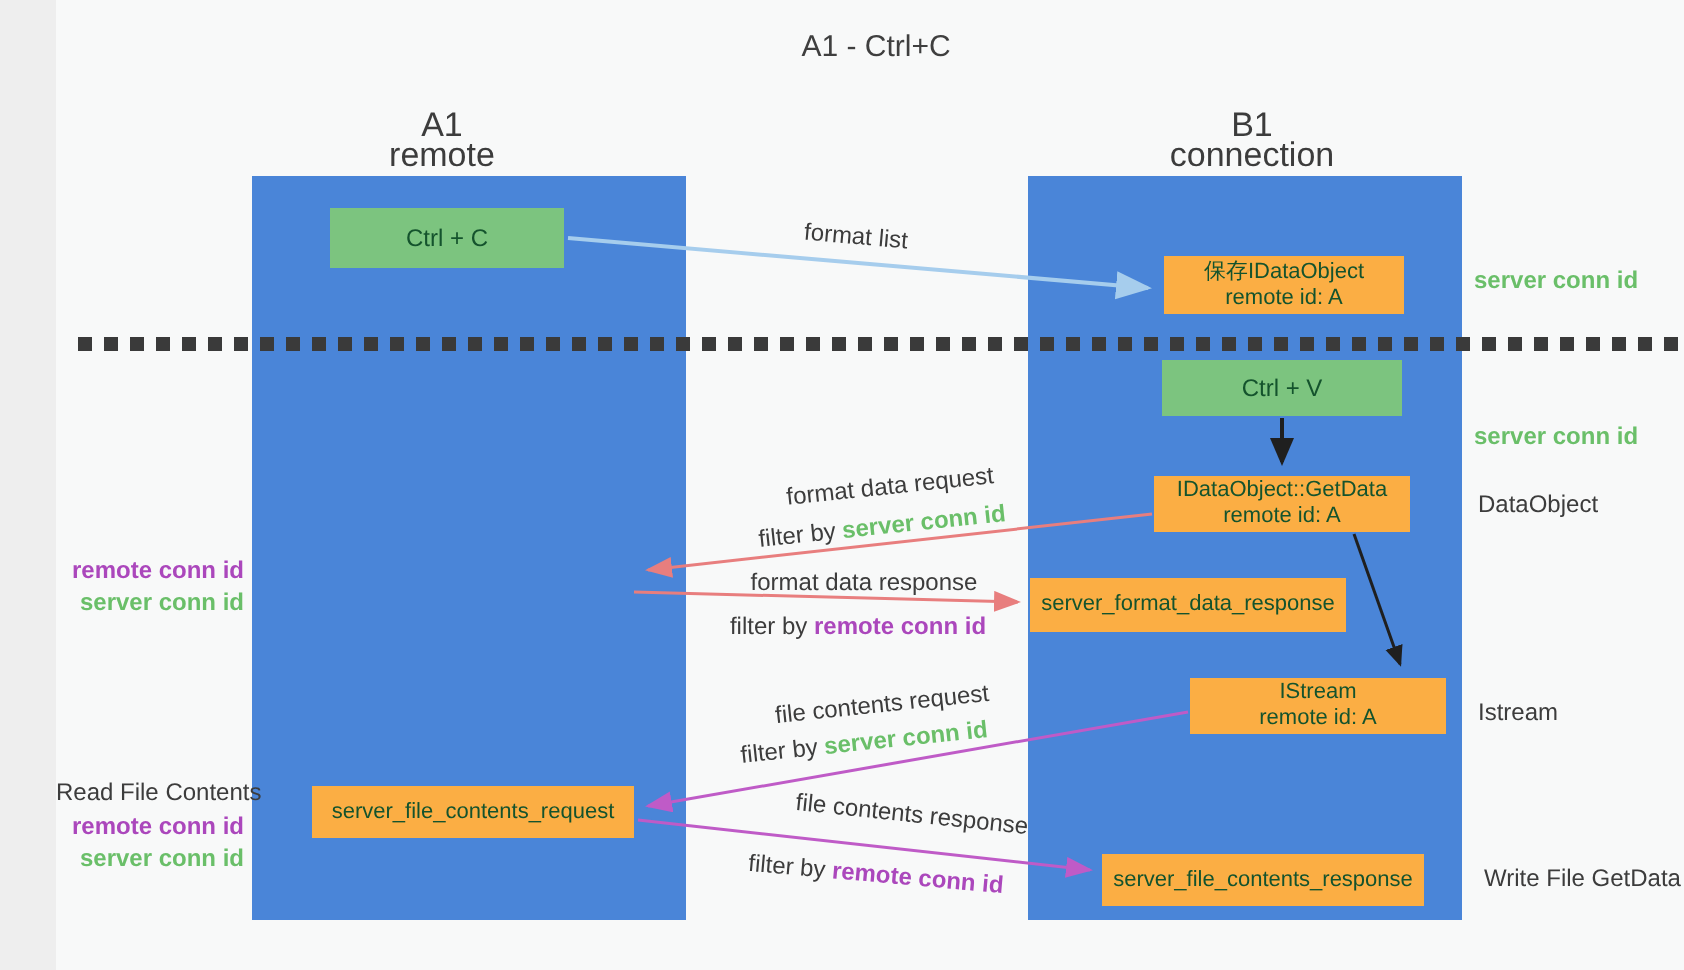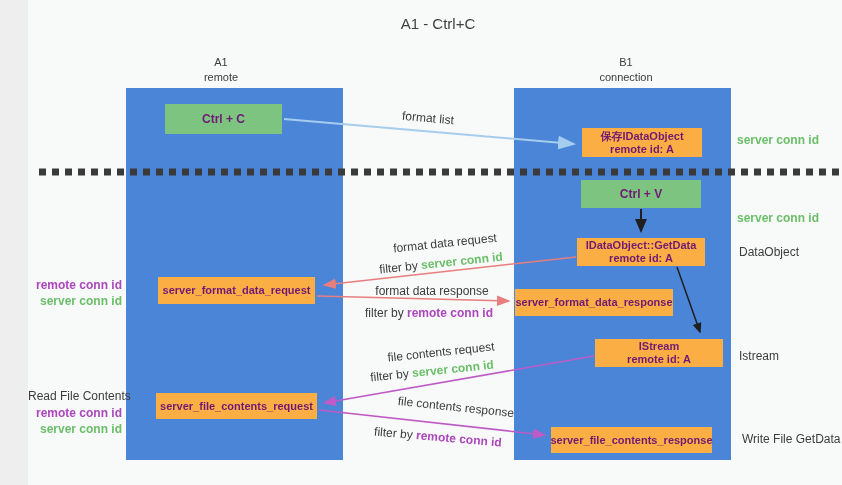--- a/index.html
+++ b/index.html
@@ -1,21 +1,21 @@
 <!DOCTYPE html>
 <html><head>
 <meta charset="utf-8">
 <style>
   html,body{margin:0;padding:0;}
   body{font-family:"Liberation Sans", sans-serif; background:#eee;}
   .canvas{position:relative;width:842px;height:485px;background:#f8f9f9;overflow:hidden;margin-left:28px;}
   .lane{position:absolute;top:88px;width:217px;height:372px;background:#4a85d8;}
-  .lane-header{position:absolute;top:55px;width:160px;text-align:center;font-size:11px;line-height:15px;color:#3c3c3c;}
+  .lane-header{position:absolute;top:55px;width:160px;text-align:center;font-size:17px;line-height:15px;color:#3c3c3c;}
   .title{position:absolute;top:14px;left:290px;width:240px;text-align:center;font-size:15px;line-height:20px;color:#3f3f3f;}
-  .node{position:absolute;display:flex;flex-direction:column;align-items:center;justify-content:center;color:#701a75;text-align:center;z-index:3;font-weight:bold;}
+  .node{position:absolute;display:flex;flex-direction:column;justify-content:center;color:#14532d;text-align:center;z-index:3;}
   .node.green{background:#7cc47f;font-size:12px;}
   .node.orange{background:#fbae44;font-size:11px;line-height:13px;}
   .edge-label{position:absolute;white-space:nowrap;font-size:12px;color:#3c3c3c;transform:translate(-50%,-50%);z-index:4;}
   .side-label{position:absolute;white-space:nowrap;font-size:12px;color:#3c3c3c;z-index:4;}
   .green-text{color:#6abf69;font-weight:bold;}
   .purple-text{color:#ab47bc;font-weight:bold;}
   .left-col{text-align:right;}
   svg.wires{position:absolute;left:0;top:0;z-index:2;}
 </style>
 </head>
@@ -83,23 +83,20 @@
 
   <div class="node green" style="left:553px;top:180px;width:120px;height:28px;">
     <div>Ctrl + V</div>
   </div>
 
   <div class="node orange" style="left:549px;top:238px;width:128px;height:28px;">
     <div>IDataObject::GetData</div>
     <div>remote id: A</div>
   </div>
 
-  <div class="node orange" style="left:130px;top:277px;width:157px;height:27px;">
-    <div>server_format_data_request</div>
-  </div>
 
   <div class="node orange" style="left:487px;top:289px;width:158px;height:27px;">
     <div>server_format_data_response</div>
   </div>
 
   <div class="node orange" style="left:567px;top:339px;width:128px;height:28px;">
     <div>IStream</div>
     <div>remote id: A</div>
   </div>
 

